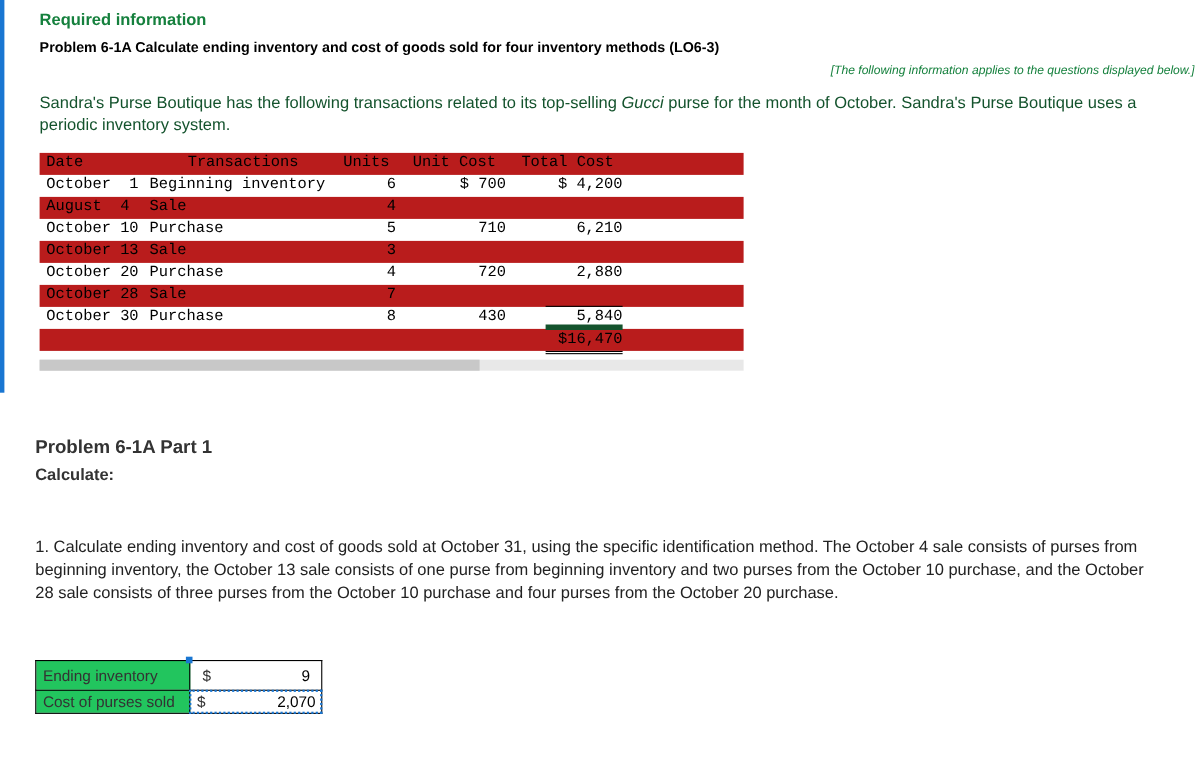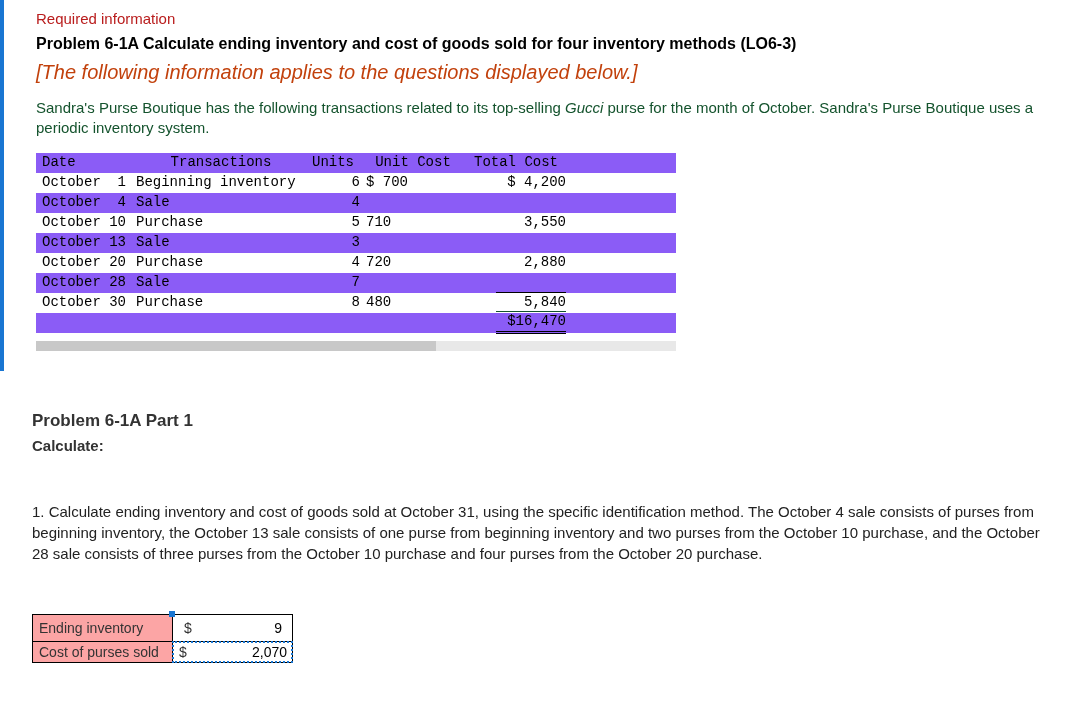--- a/index.html
+++ b/index.html
@@ -10,36 +10,37 @@
       background: #fff;
       padding: 0;
       width: 1086px;
     }
     .container {
       border-left: 4px solid #1976d2;
       padding: 10px 0 20px 32px;
       margin-bottom: 20px;
     }
     .required-header {
-      color: #b91c1c;
-      font-weight: normal;
+      color: #15803d;
+      font-weight: bold;
       font-size: 15px;
       margin-bottom: 8px;
     }
     .problem-title {
       font-weight: bold;
-      font-size: 16px;
+      font-size: 13px;
       color: #000;
       margin-bottom: 8px;
     }
     .italic-note {
       font-style: italic;
-      color: #c2410c;
-      font-size: 20px;
+      color: #15803d;
+      font-size: 11px;
       margin-bottom: 14px;
+      text-align: right;
     }
     .body-text {
       font-size: 15px;
       color: #14532d;
       line-height: 1.35;
       margin-bottom: 14px;
     }
     .body-text em { font-style: italic; }
     .trans-table {
       font-family: "Courier New", monospace;
@@ -48,33 +49,33 @@
       margin: 6px 0 0 0;
       color: #000;
       width: 640px;
       position: relative;
     }
     .trans-row {
       display: flex;
       height: 20px;
       align-items: center;
     }
-    .alt { background: #8b5cf6; }
+    .alt { background: #b91c1c; }
     .col-date { width: 100px; padding-left: 6px; white-space: pre; }
     .col-trans { width: 170px; }
     .col-units { width: 60px; text-align: right; padding-right: 6px; }
-    .col-unitcost { width: 100px; padding-right: 6px; }
+    .col-unitcost { width: 100px; text-align: right; padding-right: 6px; }
     .col-totalcost { width: 120px; text-align: right; padding-right: 20px; }
     .header-row { font-weight: normal; }
     .header-row .col-trans, .header-row .col-units, .header-row .col-unitcost, .header-row .col-totalcost {
       text-align: center;
     }
     .subtotal-top { border-top: 1px solid #000; }
     .grandtotal {
-      border-top: 1px solid #14532d;
+      border-top: 5px solid #14532d;
       border-bottom: 3px double #000;
       display: inline-block;
       min-width: 70px;
       text-align: right;
     }
     .scrollbar {
       height: 10px;
       background: #e8e8e8;
       margin-top: 8px;
       position: relative;
@@ -111,21 +112,21 @@
     }
     .answer-table {
       border-collapse: collapse;
       font-size: 14px;
     }
     .answer-table td {
       border: 1px solid #000;
       padding: 2px 6px;
       vertical-align: middle;
     }
-    .ans-label { width: 140px; background: #fca5a5; }
+    .ans-label { width: 140px; background: #22c55e; }
     .ans-cell {
       width: 120px;
       position: relative;
       padding: 0;
     }
     .ans-inner {
       display: flex;
       align-items: center;
       height: 22px;
     }
@@ -177,32 +178,32 @@
     </div>
 
     <div class="trans-row">
       <div class="col-date">October  1</div>
       <div class="col-trans">Beginning inventory</div>
       <div class="col-units">6</div>
       <div class="col-unitcost">$ 700</div>
       <div class="col-totalcost">$ 4,200</div>
     </div>
     <div class="trans-row alt">
-      <div class="col-date">October  4</div>
+      <div class="col-date">August  4</div>
       <div class="col-trans">Sale</div>
       <div class="col-units">4</div>
       <div class="col-unitcost"></div>
       <div class="col-totalcost"></div>
     </div>
     <div class="trans-row">
       <div class="col-date">October 10</div>
       <div class="col-trans">Purchase</div>
       <div class="col-units">5</div>
       <div class="col-unitcost">710</div>
-      <div class="col-totalcost">3,550</div>
+      <div class="col-totalcost">6,210</div>
     </div>
     <div class="trans-row alt">
       <div class="col-date">October 13</div>
       <div class="col-trans">Sale</div>
       <div class="col-units">3</div>
       <div class="col-unitcost"></div>
       <div class="col-totalcost"></div>
     </div>
     <div class="trans-row">
       <div class="col-date">October 20</div>
@@ -215,21 +216,21 @@
       <div class="col-date">October 28</div>
       <div class="col-trans">Sale</div>
       <div class="col-units">7</div>
       <div class="col-unitcost"></div>
       <div class="col-totalcost"></div>
     </div>
     <div class="trans-row">
       <div class="col-date">October 30</div>
       <div class="col-trans">Purchase</div>
       <div class="col-units">8</div>
-      <div class="col-unitcost">480</div>
+      <div class="col-unitcost">430</div>
       <div class="col-totalcost"><span class="subtotal-top" style="display:inline-block;min-width:70px;">5,840</span></div>
     </div>
     <div class="trans-row alt">
       <div class="col-date"></div>
       <div class="col-trans"></div>
       <div class="col-units"></div>
       <div class="col-unitcost"></div>
       <div class="col-totalcost"><span class="grandtotal">$16,470</span></div>
     </div>
   </div>

